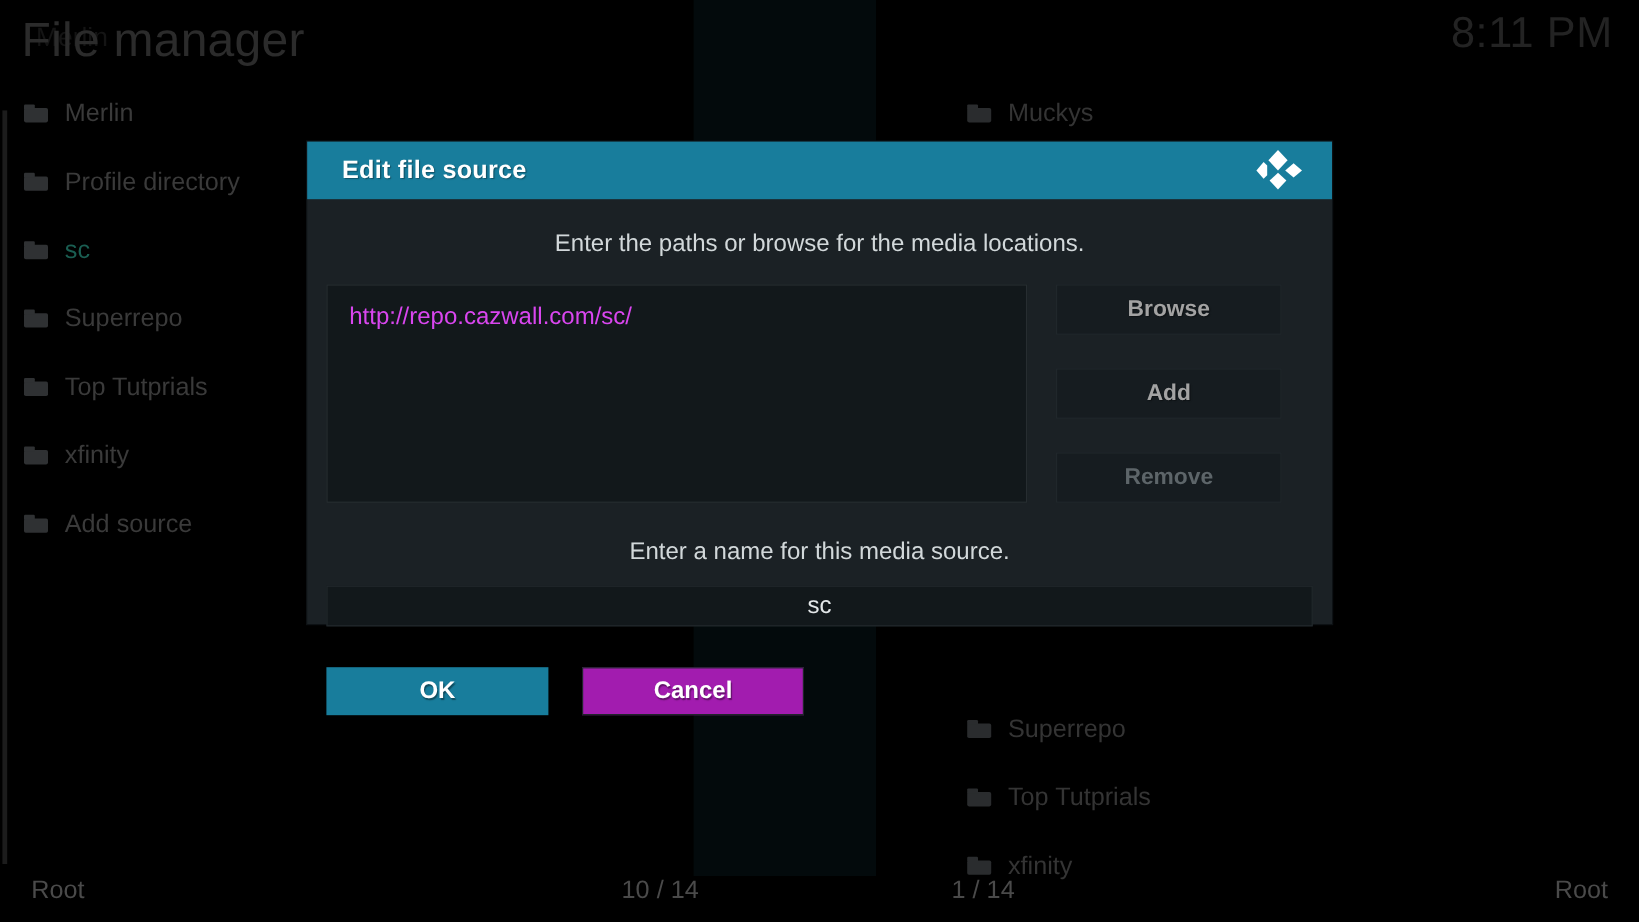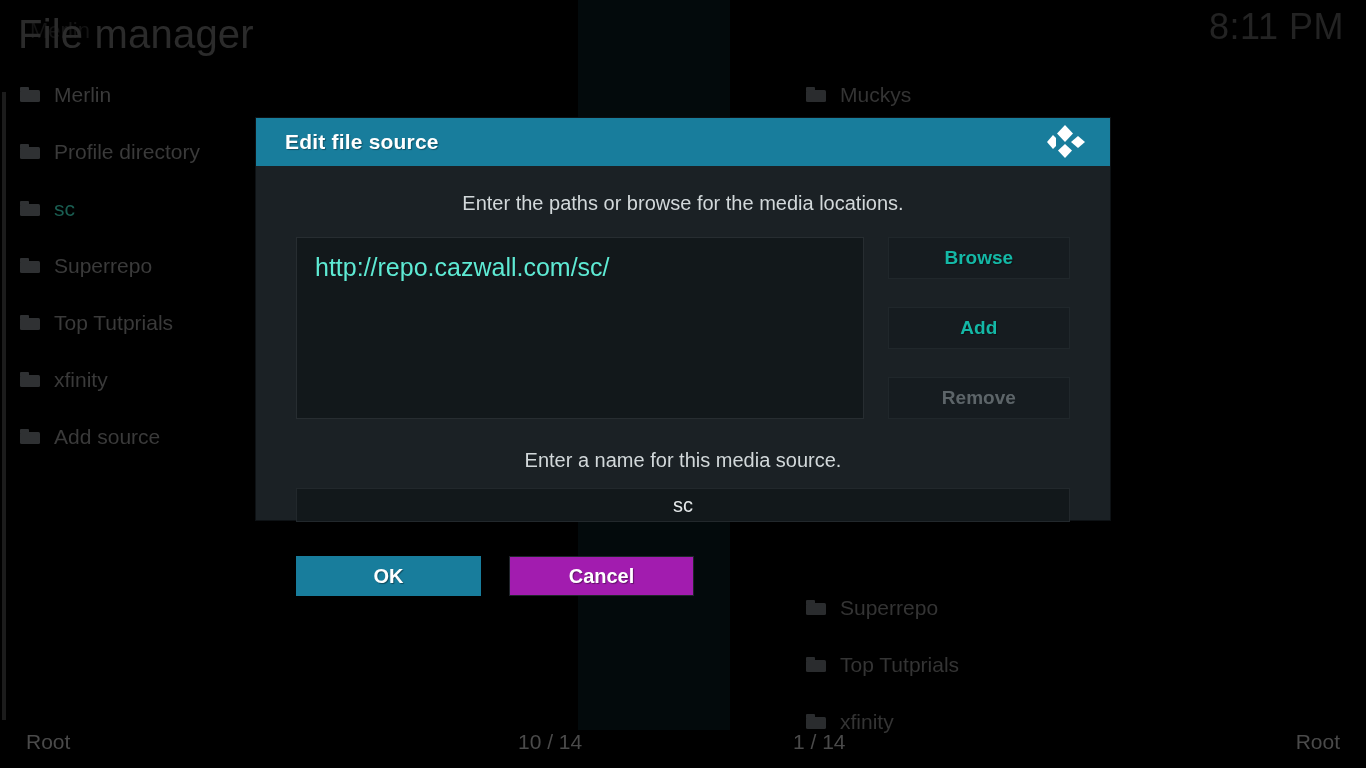--- a/index.html
+++ b/index.html
@@ -118,57 +118,57 @@
     color:#ffffff;
     letter-spacing:0.2px;
     text-shadow:1px 1px 1px rgba(0,0,0,.35);
   }
   .kodi-logo {
     position:absolute; right:24px; top:50%;
     transform:translateY(-50%);
     width:42px; height:36px;
   }
 
-  .dialog-body { position:relative; padding:0 40px; }
+  .dialog-body { position:relative; padding:0 16px; }
 
   .hint {
     text-align:center;
     font-size:20px; color:#d2d8da;
     margin-top:26px;
   }
 
   .path-row {
     display:flex;
     margin-top:22px;
     gap:24px;
   }
   .path-box {
     width:584px; height:182px;
     background:#12181b;
     border:1px solid #272d31;
     padding:14px 18px;
   }
   .path-text {
-    font-size:25px;
-    color:#5eead4;
+    font-size:20px;
+    color:#d946ef;
     word-break:break-all;
     line-height:1.25;
   }
   .side-buttons {
     display:flex; flex-direction:column;
     justify-content:space-between;
     width:188px; height:182px;
   }
   .btn {
     height:42px;
     display:flex; align-items:center; justify-content:center;
     background:#161c20;
     border:1px solid #20272b;
     font-size:19px; font-weight:bold;
-    color:#14b8a6;
+    color:#a3a3a3;
     text-shadow:1px 1px 1px rgba(0,0,0,.4);
   }
   .btn.disabled { color:#5d6569; text-shadow:none; }
 
   .hint2 {
     text-align:center;
     font-size:20px; color:#d2d8da;
     margin-top:30px;
   }
   .name-field {

